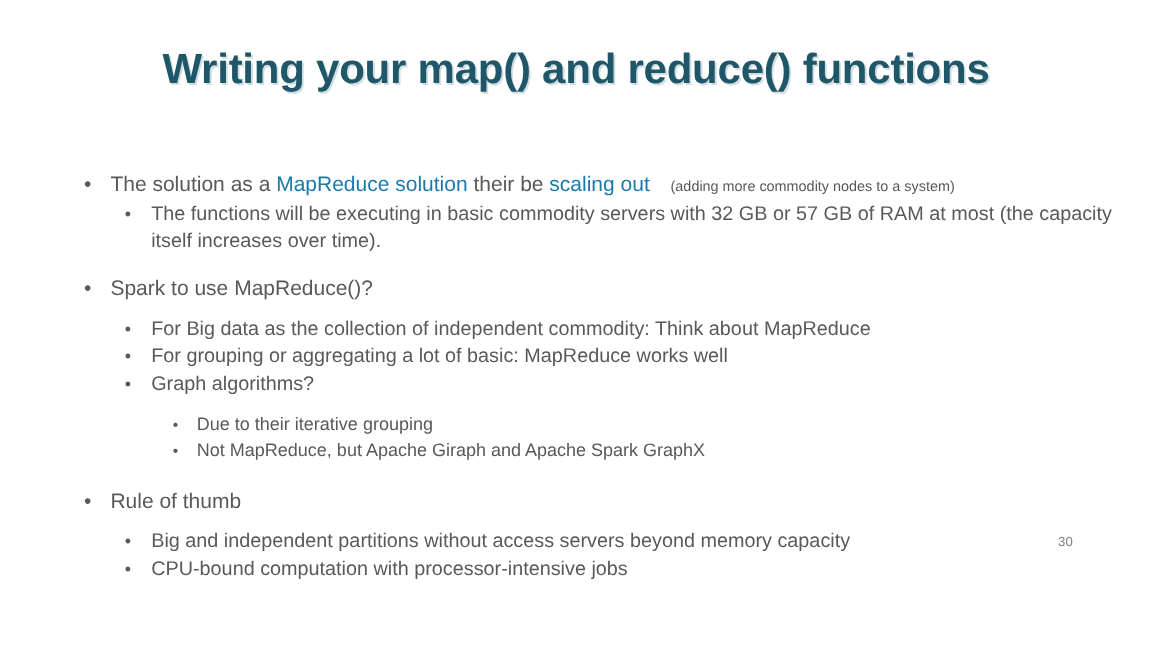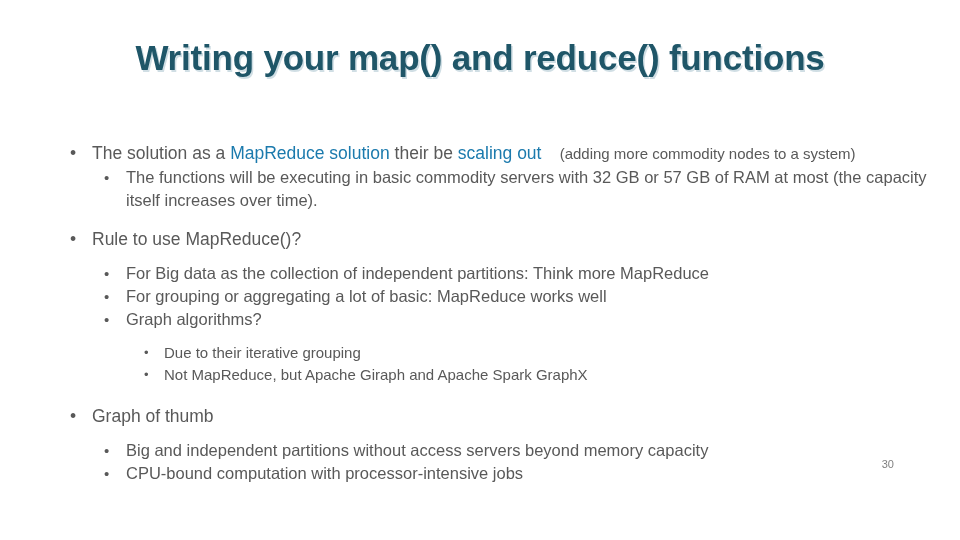--- a/index.html
+++ b/index.html
@@ -84,31 +84,31 @@
   
   .lvl3 {
     margin-left: 144px;
     padding-left: 20px;
     font-size: 15px;
     line-height: 22px;
   }
   .lvl3 .marker { font-size: 13px; line-height: 22px; }
 
   .accent { color: #1B7AAD; margin-top: 25px; }
-  .small  { font-size: 15px; padding-left: 14px; }
+  .small  { font-size: 12px; padding-left: 14px; }
 
   .gap-sm { height: 11px; }
   .gap-md { height: 15px; }
   .gap-lg { height: 18px; }
 
   
   .page-number {
     position: absolute;
     right: 66px;
-    bottom: 10px;
+    bottom: 22px;
     font-size: 11px;
     color: #808080;
     text-align: right;
   }
 </style>
 </head>
 <body>
 
 <div class="slide">
 
@@ -123,28 +123,28 @@
 
     <div class="bullet lvl2">
       <span class="marker">•</span>
       <span class="btext">The functions will be executing in basic commodity servers with 32 GB or 57 GB of RAM at most (the capacity itself increases over time).</span>
     </div>
 
     <div class="gap-md"></div>
 
     <div class="bullet lvl1">
       <span class="marker">•</span>
-      <span class="btext">Rule to use MapReduce()?</span>
+      <span class="btext">Spark to use MapReduce()?</span>
     </div>
 
     <div class="gap-sm"></div>
 
     <div class="bullet lvl2">
       <span class="marker">•</span>
-      <span class="btext">For Big data as the collection of independent partitions: Think more MapReduce</span>
+      <span class="btext">For Big data as the collection of independent commodity: Think about MapReduce</span>
     </div>
 
     <div class="bullet lvl2">
       <span class="marker">•</span>
       <span class="btext">For grouping or aggregating a lot of basic: MapReduce works well</span>
     </div>
 
     <div class="bullet lvl2">
       <span class="marker">•</span>
       <span class="btext">Graph algorithms?</span>
@@ -159,21 +159,21 @@
 
     <div class="bullet lvl3">
       <span class="marker">•</span>
       <span class="btext">Not MapReduce, but Apache Giraph and Apache Spark GraphX</span>
     </div>
 
     <div class="gap-lg"></div>
 
     <div class="bullet lvl1">
       <span class="marker">•</span>
-      <span class="btext">Graph of thumb</span>
+      <span class="btext">Rule of thumb</span>
     </div>
 
     <div class="gap-sm"></div>
 
     <div class="bullet lvl2">
       <span class="marker">•</span>
       <span class="btext">Big and independent partitions without access servers beyond memory capacity</span>
     </div>
 
     <div class="bullet lvl2">

